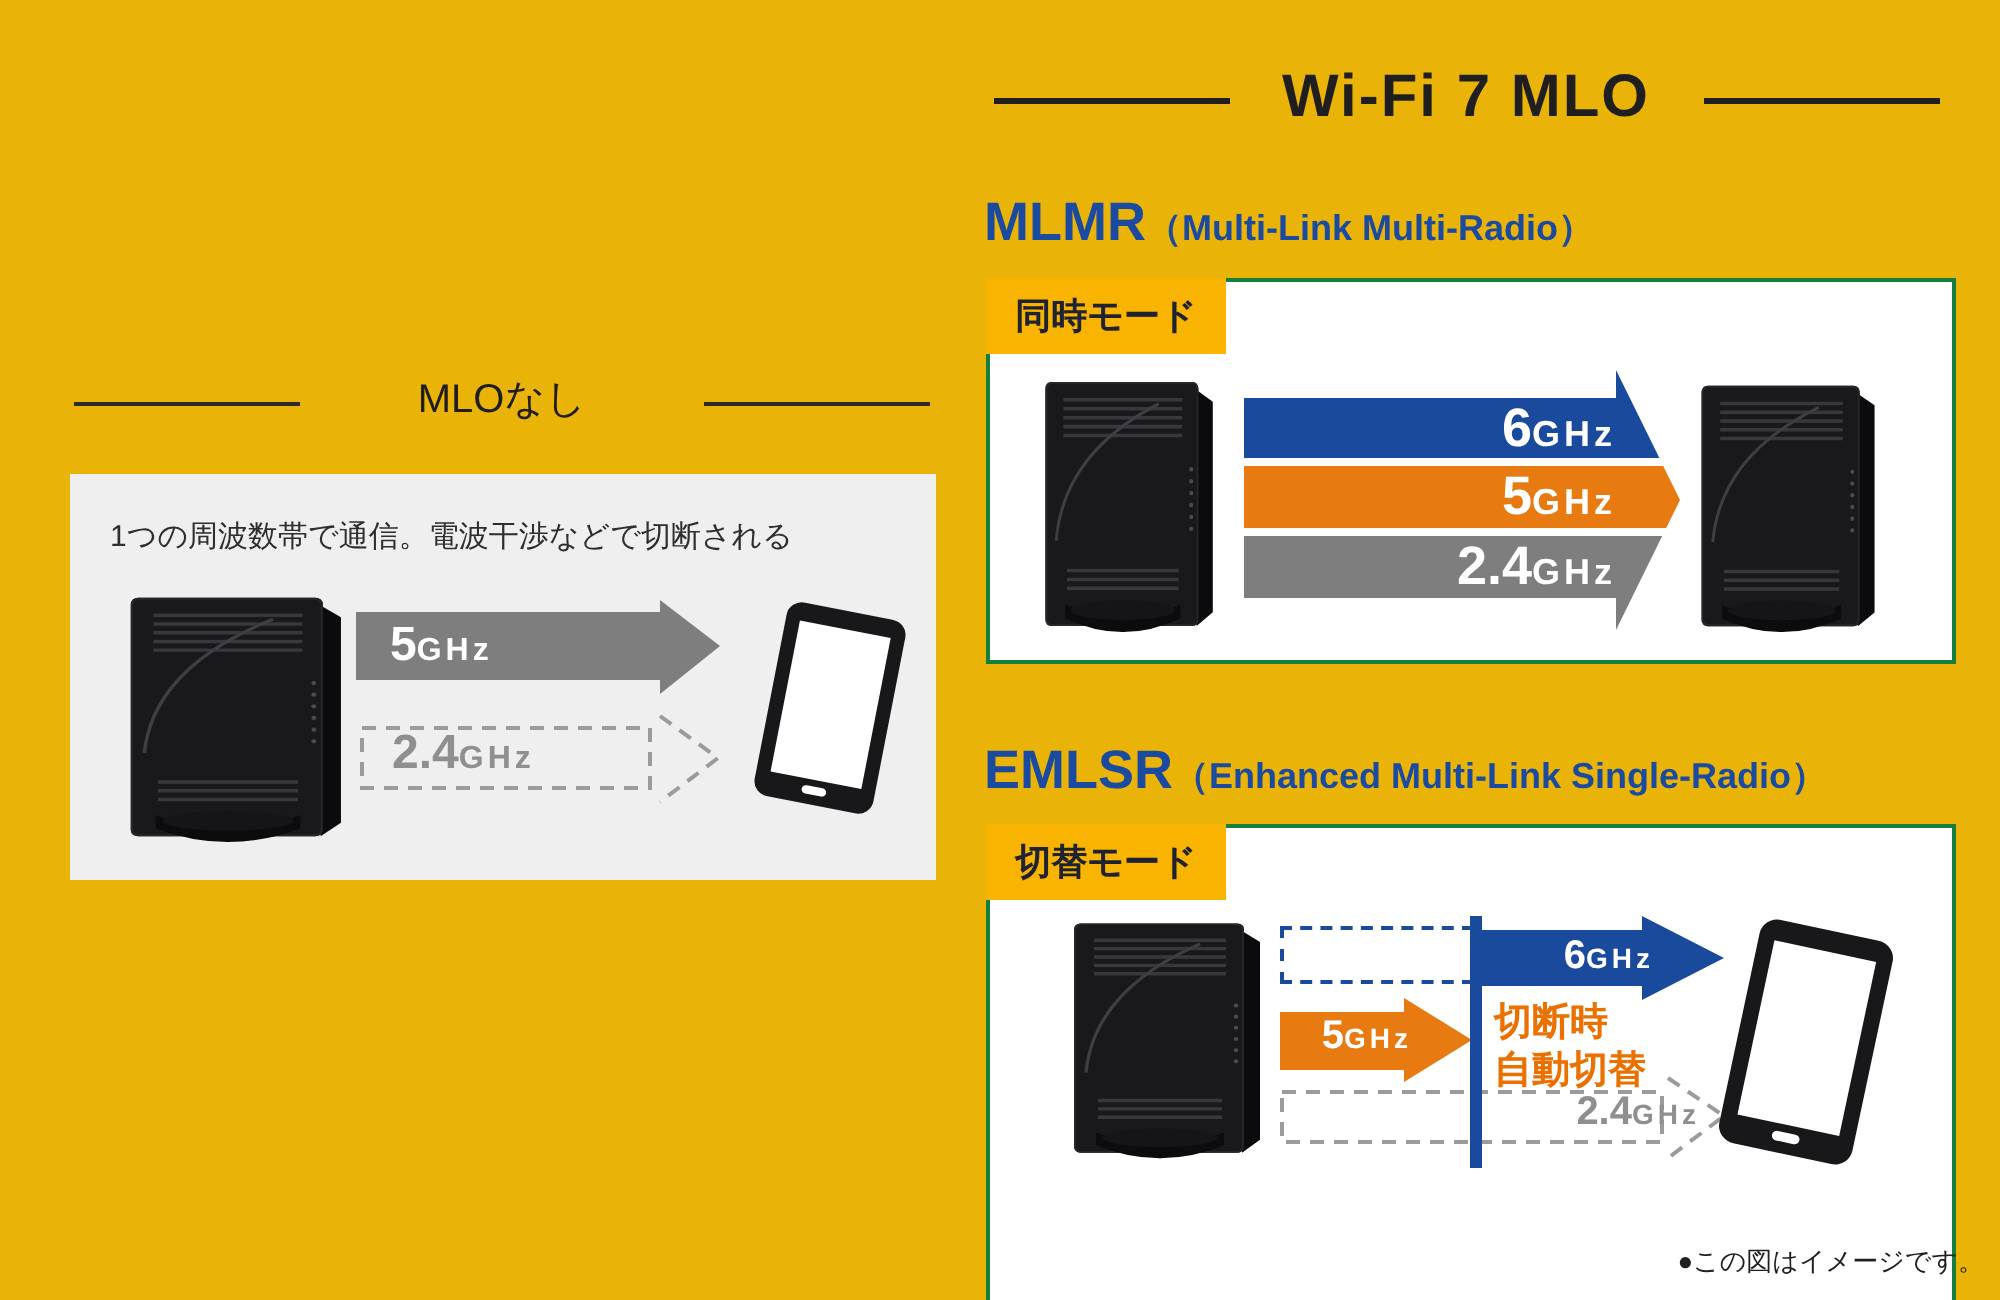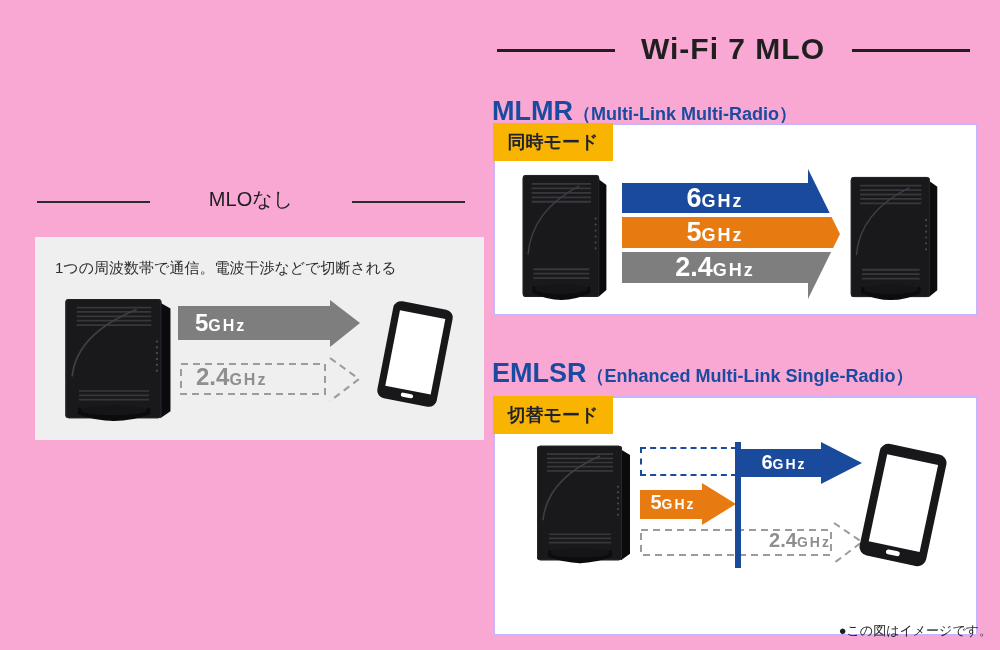--- a/index.html
+++ b/index.html
@@ -1,46 +1,46 @@
 <!DOCTYPE html>
 <html><head>
 <meta charset="utf-8">
 <style>
   html,body{margin:0;padding:0;background:#fff;}
   .page{
-    position:relative;width:1000px;height:650px;background:#f9a8d4;overflow:hidden;
+    position:relative;width:1000px;height:650px;background:#eab308;overflow:hidden;
     font-family:"Liberation Sans","DejaVu Sans",sans-serif;color:#1f1f1f;
   }
   .abs{position:absolute;}
   
   .title-line{position:absolute;top:49px;width:118px;height:3px;background:#1f1f1f;}
   .title-line.l{left:497px;}
   .title-line.r{left:852px;}
   .main-title{position:absolute;left:602px;top:32px;width:262px;text-align:center;
     font-size:30px;font-weight:700;letter-spacing:1px;color:#1f1f1f;}
   
   .nm-line{position:absolute;top:201px;width:113px;height:2px;background:#2b2b2b;}
   .nm-line.l{left:37px;}
   .nm-line.r{left:352px;}
   .nm-title{position:absolute;left:150px;top:186px;width:202px;text-align:center;
     font-size:20px;font-weight:400;color:#1e1e1e;}
-  .nm-panel{position:absolute;left:35px;top:237px;width:433px;height:203px;background:#efefef;padding-left:16px;}
+  .nm-panel{position:absolute;left:35px;top:237px;width:433px;height:203px;background:#efefef;}
   .nm-caption{position:absolute;left:20px;top:22px;font-size:15px;color:#2e2e2e;}
   
   .sec-heading{position:absolute;color:#1b4ba0;white-space:nowrap;margin-top:12px;}
   .sec-heading .big{font-size:27px;font-weight:700;}
   .sec-heading .small{font-size:18px;font-weight:700;}
   .ybox{position:absolute;left:493px;width:485px;background:#ffffff;
-    border:2px solid #c4b5fd;box-sizing:border-box;}
+    border:2px solid #15803d;box-sizing:border-box;margin-top:16px;}
   .mode-label{position:absolute;left:-2px;top:-2px;width:120px;height:38px;background:#f8b400;
     display:flex;align-items:center;justify-content:center;
     font-size:18px;font-weight:700;color:#1f2230;}
   .panel-caption{position:absolute;top:0;height:36px;line-height:36px;font-size:15px;color:#2e2e2e;white-space:nowrap;}
   
-  .band-label{position:absolute;font-weight:700;color:#ffffff;text-align:center;white-space:nowrap;}
+  .band-label{position:absolute;font-weight:700;color:#ffffff;text-align:right;white-space:nowrap;}
   .band-label .u{letter-spacing:2px;}
   .sz-lg .v{font-size:27px;} .sz-lg .u{font-size:18px;}
   .sz-md .v{font-size:24px;} .sz-md .u{font-size:16px;}
   .sz-sm .v{font-size:20px;} .sz-sm .u{font-size:14px;}
   .muted{color:#8f8f8f;}
   .left-align{text-align:left;}
   
   .dashed-rect-blue{position:absolute;border:2px dashed #1a4a9c;border-right:none;box-sizing:border-box;}
   .vline-blue{position:absolute;background:#1a4a9c;}
   .switch-note{position:absolute;font-size:19px;font-weight:700;color:#ea7000;line-height:1.25;white-space:nowrap;}
@@ -154,21 +154,21 @@
       <span class="v">6</span><span class="u">GHz</span>
     </div>
     <div class="band-label sz-lg abs" style="left:127px;top:92px;width:186px;height:31px;line-height:31px">
       <span class="v">5</span><span class="u">GHz</span>
     </div>
     <div class="band-label sz-lg abs" style="left:127px;top:127px;width:186px;height:31px;line-height:31px">
       <span class="v">2.4</span><span class="u">GHz</span>
     </div>
   </div>
 
-  <div class="sec-heading" style="left:492px;top:346px">
+  <div class="sec-heading" style="left:492px;top:358px">
     <span class="big">EMLSR</span><span class="small">（Enhanced Multi-Link Single-Radio）</span>
   </div>
 
   <div class="ybox" style="top:396px;height:240px">
     <div class="mode-label">切替モード</div>
 
     <svg class="abs" style="left:39px;top:44px" width="100" height="123" viewBox="0 0 100 132" preserveAspectRatio="none">
       <use href="#sym-router"></use>
     </svg>
 
@@ -183,20 +183,24 @@
     </div>
 
     <svg class="abs" style="left:145px;top:83px" width="96" height="46" viewBox="0 0 96 46">
       <rect x="0" y="9" width="63" height="29" fill="#e87a12"></rect>
       <polygon points="62,2 96,23 62,44" fill="#e87a12"></polygon>
     </svg>
     <div class="band-label sz-sm abs" style="left:145px;top:90px;width:66px;height:28px;line-height:28px">
       <span class="v">5</span><span class="u">GHz</span>
     </div>
 
+    <div class="switch-note" style="left:252px;top:86px">
+      <div>切断時</div>
+      <div>自動切替</div>
+    </div>
 
     <svg class="abs" style="left:145px;top:122px" width="225" height="45" viewBox="0 0 225 45">
       <rect x="1" y="10" width="190" height="25" fill="none" stroke="#9b9b9b" stroke-width="2" stroke-dasharray="7 5"></rect>
       <polyline points="194,3 222,22 194,43" fill="none" stroke="#9b9b9b" stroke-width="2" stroke-dasharray="7 5"></polyline>
     </svg>
     <div class="band-label sz-sm muted abs" style="left:255px;top:130px;width:100px;height:24px;line-height:24px">
       <span class="v">2.4</span><span class="u">GHz</span>
     </div>
 
     <div class="vline-blue" style="left:240px;top:44px;width:6px;height:126px"></div>

